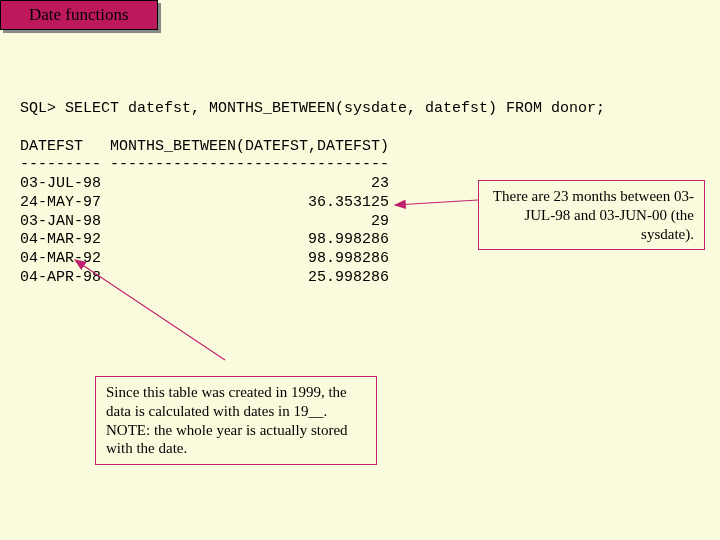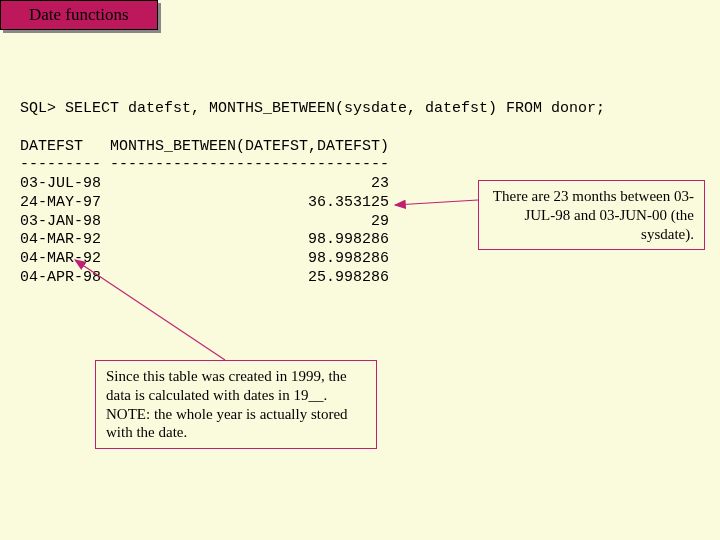--- a/index.html
+++ b/index.html
@@ -39,21 +39,21 @@
     font-size: 15px;
     line-height: 1.25;
   }
   .note-right {
     top: 180px;
     left: 478px;
     width: 205px;
     text-align: right;
   }
   .note-bottom {
-    top: 360px;
+    top: 376px;
     left: 95px;
     width: 260px;
   }
   svg.arrows {
     position: absolute;
     top: 0;
     left: 0;
     width: 720px;
     height: 540px;
     pointer-events: none;

